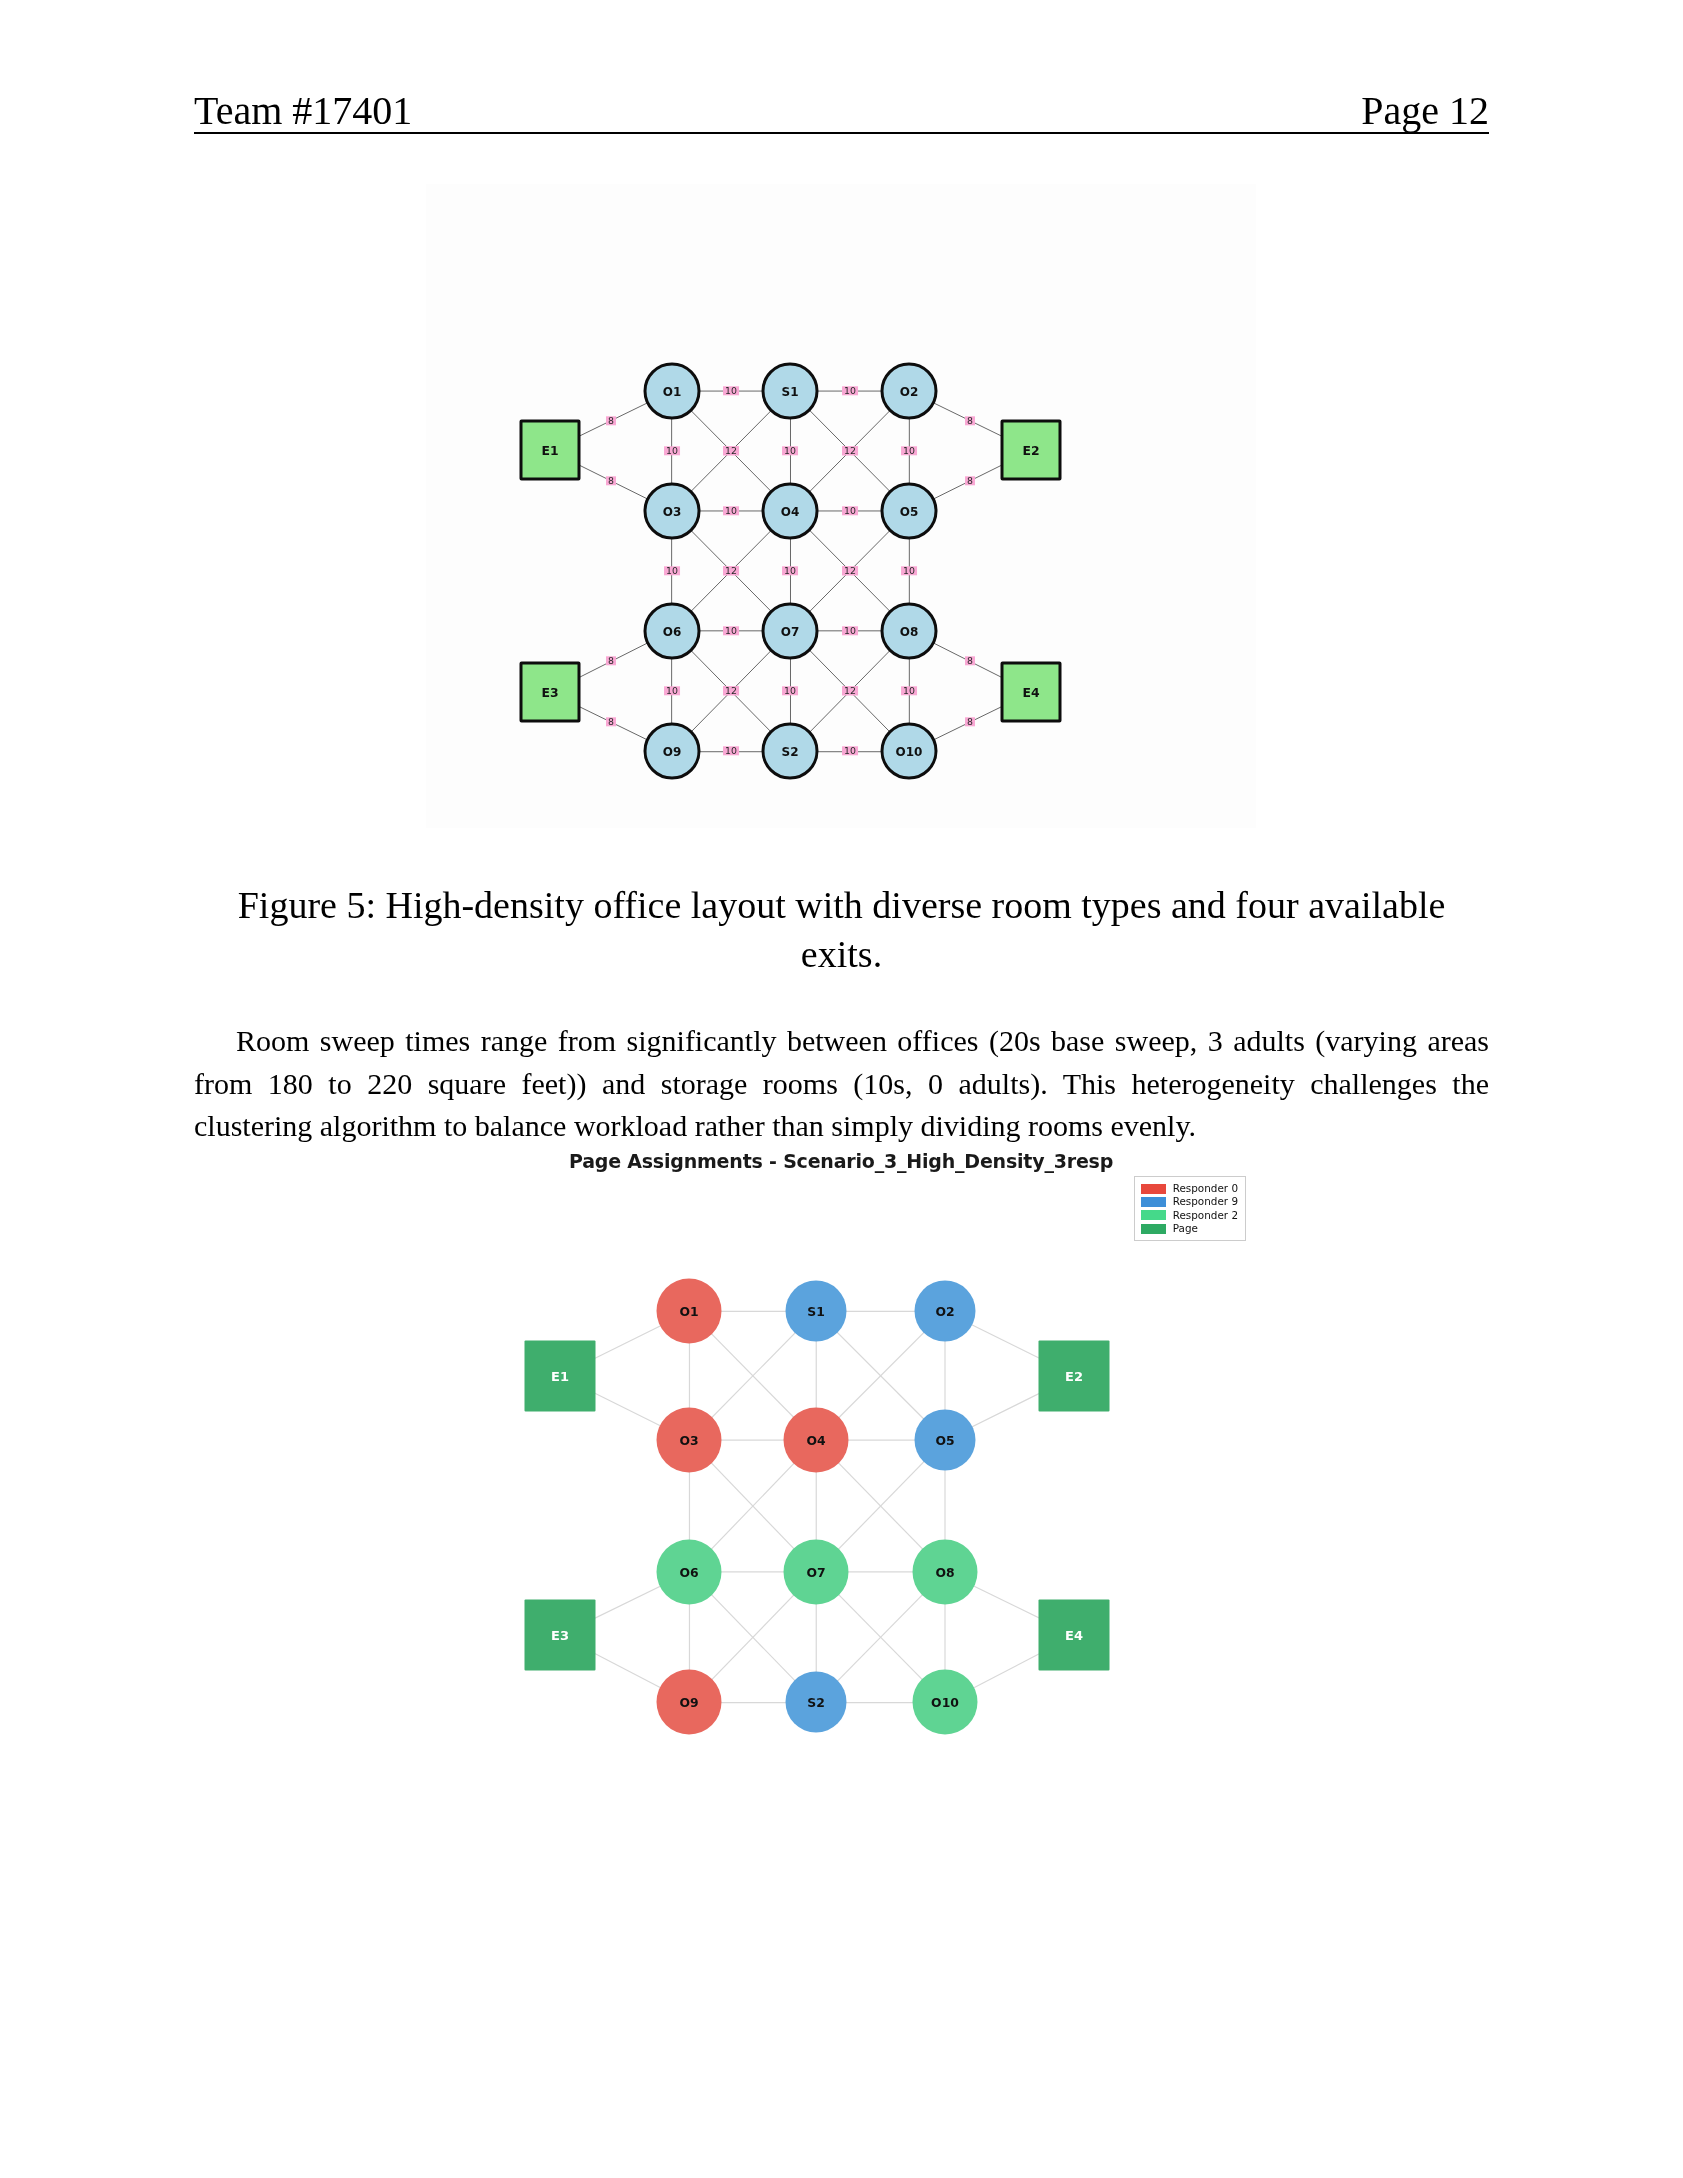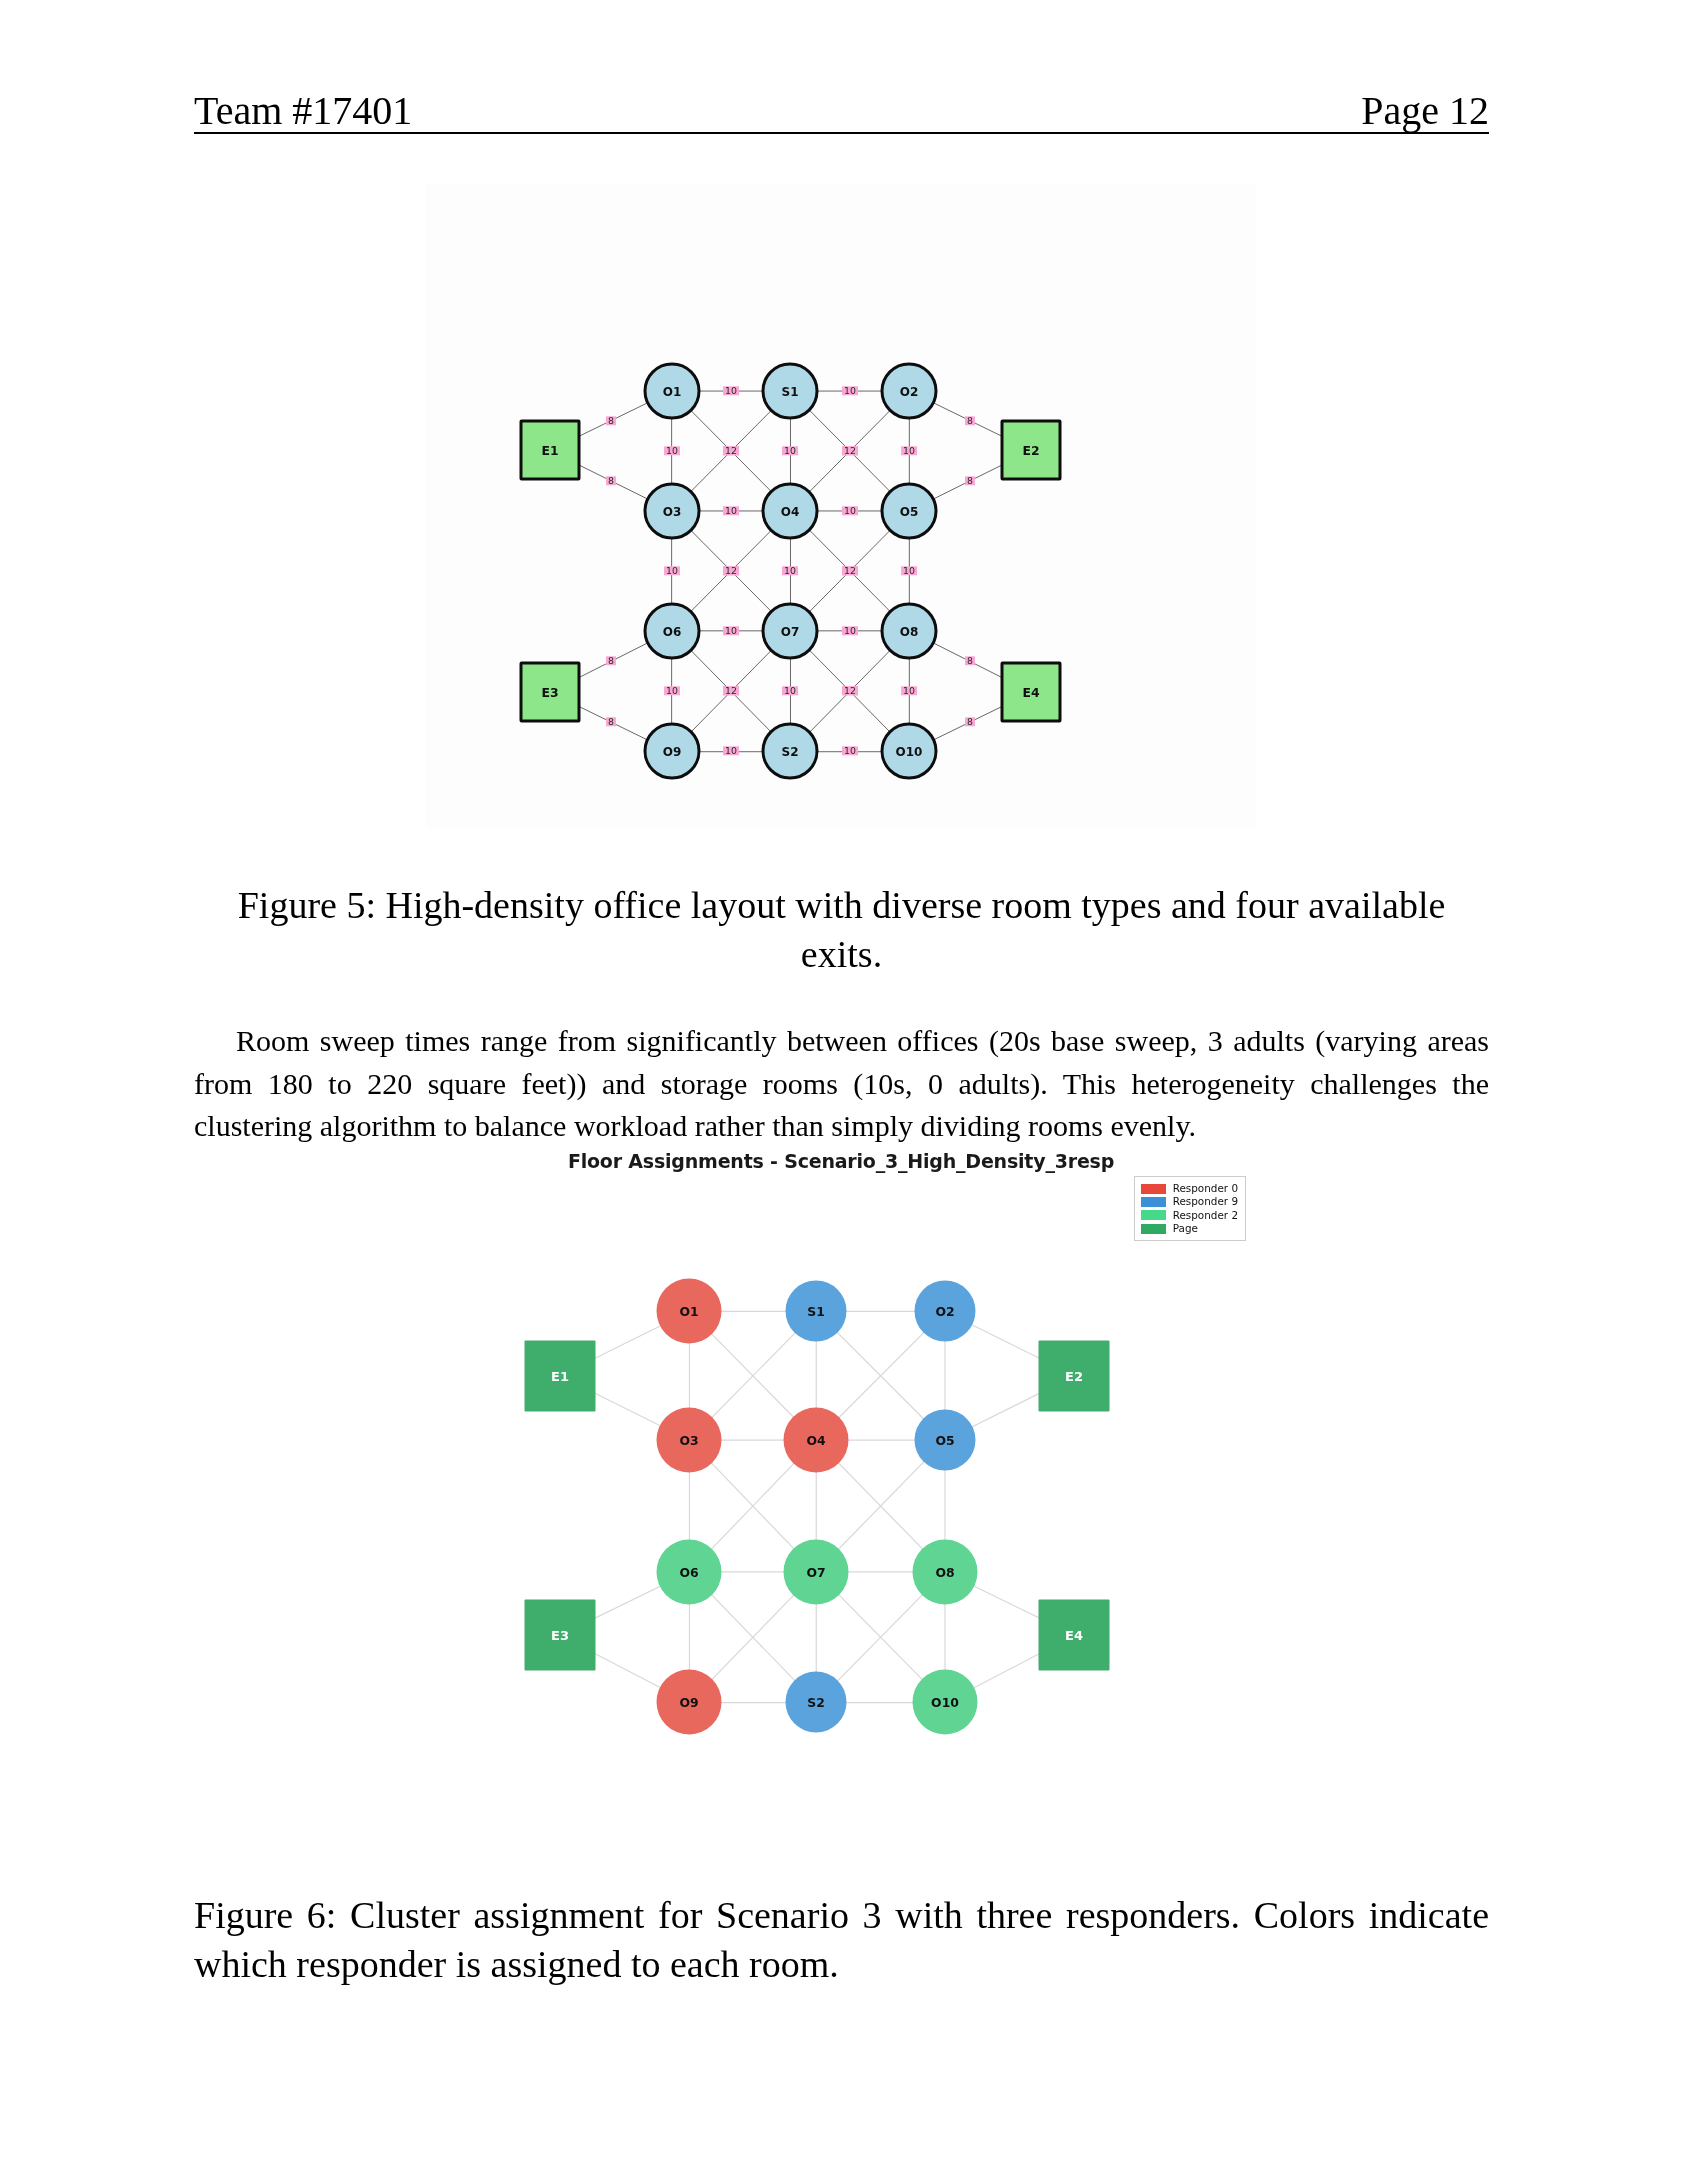--- a/index.html
+++ b/index.html
@@ -204,21 +204,21 @@
         <div class="elabel" style="left: 544px; top: 477px;">8</div>
         <div class="elabel" style="left: 544px; top: 538px;">8</div>
       </div>
   </div>
 
   <div class="caption cap5">Figure 5: High-density office layout with diverse room types and four available exits.</div>
 
   <p class="body-par">Room sweep times range from significantly between offices (20s base sweep, 3 adults (varying areas from 180 to 220 square feet)) and storage rooms (10s, 0 adults). This heterogeneity challenges the clustering algorithm to balance workload rather than simply dividing rooms evenly.</p>
 
   <div class="figure fig6-box">
-    <div class="fig-title fig6-title">Floor Assignments - Scenario_3_High_Density_3resp</div>
+    <div class="fig-title fig6-title">Page Assignments - Scenario_3_High_Density_3resp</div>
     <svg class="gcanvas" id="fig6-svg" viewBox="0 0 838 740" preserveAspectRatio="none">
         <line x1="266" y1="165" x2="394" y2="165" stroke="#d8d8d8" stroke-width="1.2"></line>
         <line x1="394" y1="165" x2="524" y2="165" stroke="#d8d8d8" stroke-width="1.2"></line>
         <line x1="266" y1="295" x2="394" y2="295" stroke="#d8d8d8" stroke-width="1.2"></line>
         <line x1="394" y1="295" x2="524" y2="295" stroke="#d8d8d8" stroke-width="1.2"></line>
         <line x1="266" y1="428" x2="394" y2="428" stroke="#d8d8d8" stroke-width="1.2"></line>
         <line x1="394" y1="428" x2="524" y2="428" stroke="#d8d8d8" stroke-width="1.2"></line>
         <line x1="266" y1="560" x2="394" y2="560" stroke="#d8d8d8" stroke-width="1.2"></line>
         <line x1="394" y1="560" x2="524" y2="560" stroke="#d8d8d8" stroke-width="1.2"></line>
         <line x1="266" y1="165" x2="266" y2="295" stroke="#d8d8d8" stroke-width="1.2"></line>
@@ -282,16 +282,15 @@
           <span class="legend-swatch" style="background: rgb(69, 217, 138);"></span>
           <span>Responder 2</span>
         </div>
         <div class="legend-row">
           <span class="legend-swatch" style="background: rgb(46, 170, 99);"></span>
           <span>Page</span>
         </div>
       </div>
   </div>
 
-  <div class="caption cap6">Figure 6: Cluster assignment for Scenario 3 with three responders. Colors indicate which responder is assigned to each room.</div>
 
 </div>
 
 
 </body></html>

